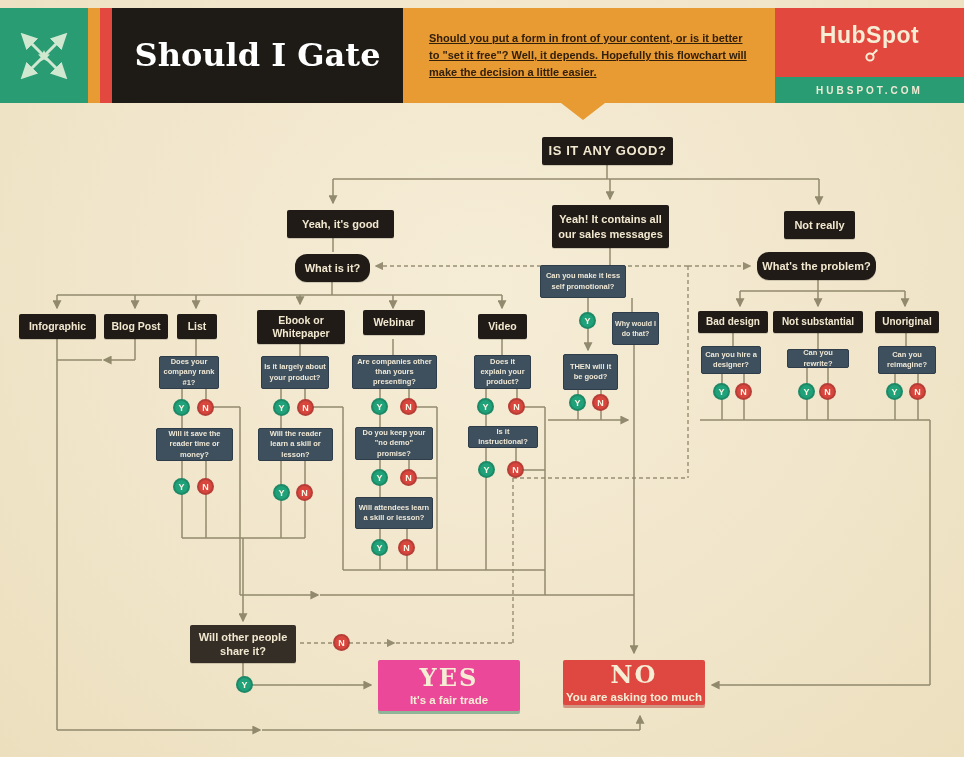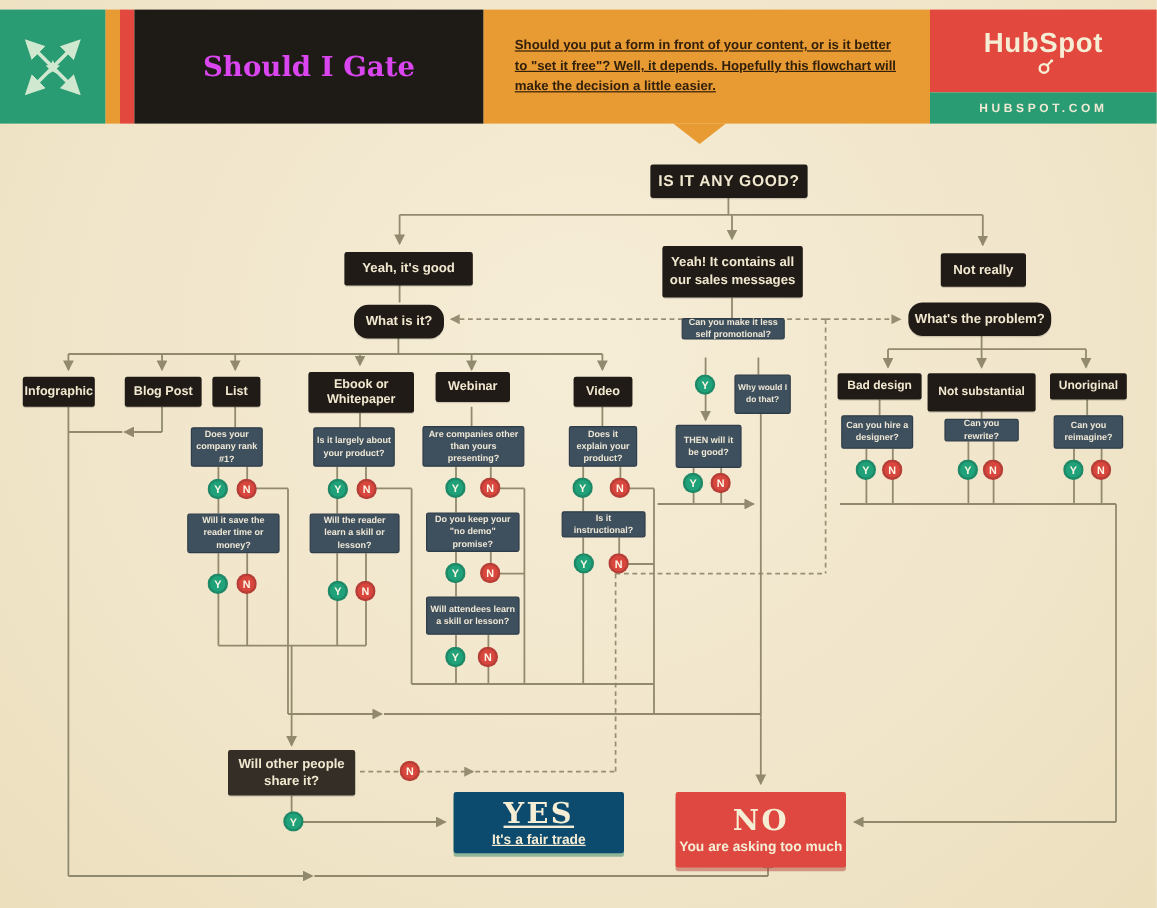--- a/index.html
+++ b/index.html
@@ -7,42 +7,42 @@
     width:964px;height:757px;position:relative;overflow:hidden;
     background:radial-gradient(ellipse at 50% 38%, #f6edd7 0%, #f1e6cb 55%, #ecdfbe 100%);
     font-family:"Liberation Sans", sans-serif;
   }
   .abs{position:absolute;box-sizing:border-box;}
   
   .hdr-green{left:0;top:8px;width:88px;height:95px;background:#2a9c74;display:flex;align-items:center;justify-content:center;}
   .hdr-ostrip{left:88px;top:8px;width:12px;height:95px;background:#e89a33;}
   .hdr-rstrip{left:100px;top:8px;width:12px;height:95px;background:#e2483d;}
   .hdr-black{left:112px;top:8px;width:291px;height:95px;background:#1e1a16;display:flex;flex-direction:column;align-items:center;justify-content:center;}
-  .hdr-black span{font-family:"DejaVu Serif", serif;font-weight:bold;font-size:23px;line-height:1.12;color:#d946ef;}
+  .hdr-black span{font-family:"DejaVu Serif", serif;font-weight:bold;font-size:32px;line-height:1.12;color:#ffffff;}
   .hdr-orange{left:403px;top:8px;width:372px;height:95px;background:#e89a33;display:flex;align-items:center;justify-content:center;padding:0 26px;}
   .hdr-orange p{margin:0;font-size:11px;font-weight:bold;color:#33200b;line-height:1.55;text-decoration:underline;}
   .hdr-tail{left:561px;top:103px;width:0;height:0;border-left:22px solid transparent;border-right:22px solid transparent;border-top:17px solid #e89a33;}
   .hdr-red{left:775px;top:8px;width:189px;height:69px;background:#e2483d;display:flex;align-items:center;justify-content:center;color:#f6edd5;}
   .brand{font-size:23px;font-weight:bold;letter-spacing:.5px;display:flex;align-items:center;flex-direction:column;}
   .hdr-gstrip{left:775px;top:77px;width:189px;height:26px;background:#2a9c74;display:flex;align-items:center;justify-content:center;color:#f0e9d4;font-size:10px;font-weight:bold;letter-spacing:3px;}
   
   .bb{background:#201b16;color:#f2e8d0;font-weight:bold;display:flex;align-items:center;justify-content:center;text-align:center;border-radius:2px;box-shadow:0 1px 0 rgba(0,0,0,.15);}
   .rb{border-radius:12px;}
   .branch{font-size:11px;line-height:1.3;padding:14px 2px;}
   .cat{font-size:10.5px;line-height:1.25;padding:1px 2px;}
   .prob{font-size:10px;}
   .sb{background:#3e4f5d;border:1px solid #2e3d49;color:#efe8d6;font-weight:bold;font-size:7.5px;line-height:1.35;display:flex;align-items:center;justify-content:center;text-align:center;padding:2px;border-radius:2px;}
   .dk{background:#352e27;}
   .yn{position:absolute;width:17px;height:17px;border-radius:50%;color:#fdf6e4;font-size:9px;font-weight:bold;display:flex;align-items:center;justify-content:center;border:2px solid rgba(30,26,20,.18);box-sizing:border-box;}
   .y{background:#1fa179;}
   .n{background:#d9463e;}
   .big{display:flex;flex-direction:column;align-items:center;justify-content:center;color:#f6edd5;border-radius:2px;}
   .big .t{font-family:"DejaVu Serif", serif;font-weight:bold;font-size:24px;letter-spacing:2px;line-height:1.1;}
   .big .s{font-size:11.5px;font-weight:bold;margin-top:2px;}
-  .byes{background:#0c4a6e;box-shadow:0 3px 0 rgba(26,122,92,.45);text-decoration:underline;}
+  .byes{background:#ec4899;box-shadow:0 3px 0 rgba(26,122,92,.45);}
   .bno{background:#de4840;box-shadow:0 3px 0 rgba(170,50,44,.45);}
   svg.net{position:absolute;left:0;top:0;}
 </style>
 </head>
 <body>
 
 <div class="abs hdr-green">
   <svg width="70" height="74" viewBox="0 0 70 74">
     <defs>
       <marker id="arrc" viewBox="0 0 10 10" refX="8" refY="5" markerWidth="5.5" markerHeight="5.5" orient="auto">
@@ -139,54 +139,54 @@
   </g>
 </svg>
 
 <div class="abs bb branch" style="left:542px;top:137px;width:131px;height:24px;font-size:13px;letter-spacing:.6px">IS IT ANY GOOD?</div>
 <div class="abs bb branch" style="left:287px;top:210px;width:107px;height:26px">Yeah, it's good</div>
 <div class="abs bb branch" style="left:552px;top:205px;width:117px;height:43px">Yeah! It contains all our sales messages</div>
 <div class="abs bb branch" style="left:784px;top:211px;width:71px;height:26px">Not really</div>
 <div class="abs bb branch rb" style="left:295px;top:254px;width:75px;height:24px">What is it?</div>
 <div class="abs bb branch rb" style="left:757px;top:252px;width:119px;height:25px">What's the problem?</div>
 
-<div class="abs bb cat" style="left:19px;top:314px;width:60px;height:25px">Infographic</div>
+<div class="abs bb cat" style="left:19px;top:314px;width:77px;height:25px">Infographic</div>
 <div class="abs bb cat" style="left:104px;top:314px;width:64px;height:25px">Blog Post</div>
 <div class="abs bb cat" style="left:177px;top:314px;width:40px;height:25px">List</div>
 <div class="abs bb cat" style="left:257px;top:310px;width:88px;height:34px">Ebook or Whitepaper</div>
 <div class="abs bb cat" style="left:363px;top:310px;width:62px;height:25px">Webinar</div>
 <div class="abs bb cat" style="left:478px;top:314px;width:49px;height:25px">Video</div>
 
 <div class="abs bb cat prob" style="left:698px;top:311px;width:70px;height:22px">Bad design</div>
-<div class="abs bb cat prob" style="left:773px;top:311px;width:90px;height:32px">Not substantial</div>
+<div class="abs bb cat prob" style="left:773px;top:311px;width:90px;height:22px">Not substantial</div>
 <div class="abs bb cat prob" style="left:875px;top:311px;width:64px;height:22px">Unoriginal</div>
 
 <div class="abs sb" style="left:159px;top:356px;width:60px;height:33px">Does your company rank #1?</div>
 <div class="abs sb" style="left:156px;top:428px;width:77px;height:33px">Will it save the reader time or money?</div>
 <div class="abs sb" style="left:261px;top:356px;width:68px;height:33px">Is it largely about your product?</div>
 <div class="abs sb" style="left:258px;top:428px;width:75px;height:33px">Will the reader learn a skill or lesson?</div>
 <div class="abs sb" style="left:352px;top:355px;width:85px;height:34px">Are companies other than yours presenting?</div>
 <div class="abs sb" style="left:355px;top:427px;width:78px;height:33px">Do you keep your "no demo" promise?</div>
 <div class="abs sb" style="left:355px;top:497px;width:78px;height:32px">Will attendees learn a skill or lesson?</div>
 <div class="abs sb" style="left:474px;top:355px;width:57px;height:34px">Does it explain your product?</div>
 <div class="abs sb" style="left:468px;top:426px;width:70px;height:22px">Is it instructional?</div>
-<div class="abs sb" style="left:568px;top:265px;width:86px;height:18px">Can you make it less self promotional?</div>
+<div class="abs sb" style="left:540px;top:265px;width:86px;height:33px">Can you make it less self promotional?</div>
 <div class="abs sb" style="left:612px;top:312px;width:47px;height:33px;font-size:7px">Why would I do that?</div>
 <div class="abs sb" style="left:563px;top:354px;width:55px;height:36px">THEN will it be good?</div>
 <div class="abs sb" style="left:701px;top:346px;width:60px;height:28px">Can you hire a designer?</div>
 <div class="abs sb" style="left:787px;top:349px;width:62px;height:19px">Can you rewrite?</div>
 <div class="abs sb" style="left:878px;top:346px;width:58px;height:28px">Can you reimagine?</div>
 
 <div class="abs bb branch dk" style="left:190px;top:625px;width:106px;height:38px">Will other people share it?</div>
 
 <div class="abs big byes" style="left:378px;top:660px;width:142px;height:51px">
   <span class="t">YES</span>
   <span class="s">It's a fair trade</span>
 </div>
-<div class="abs big bno" style="left:563px;top:660px;width:142px;height:63px">
+<div class="abs big bno" style="left:563px;top:660px;width:142px;height:45px">
   <span class="t">NO</span>
   <span class="s">You are asking too much</span>
 </div>
 
 <span class="yn y" style="left:173px;top:399px">Y</span>
 <span class="yn n" style="left:197px;top:399px">N</span>
 <span class="yn y" style="left:173px;top:478px">Y</span>
 <span class="yn n" style="left:197px;top:478px">N</span>
 <span class="yn y" style="left:273px;top:399px">Y</span>
 <span class="yn n" style="left:297px;top:399px">N</span>

